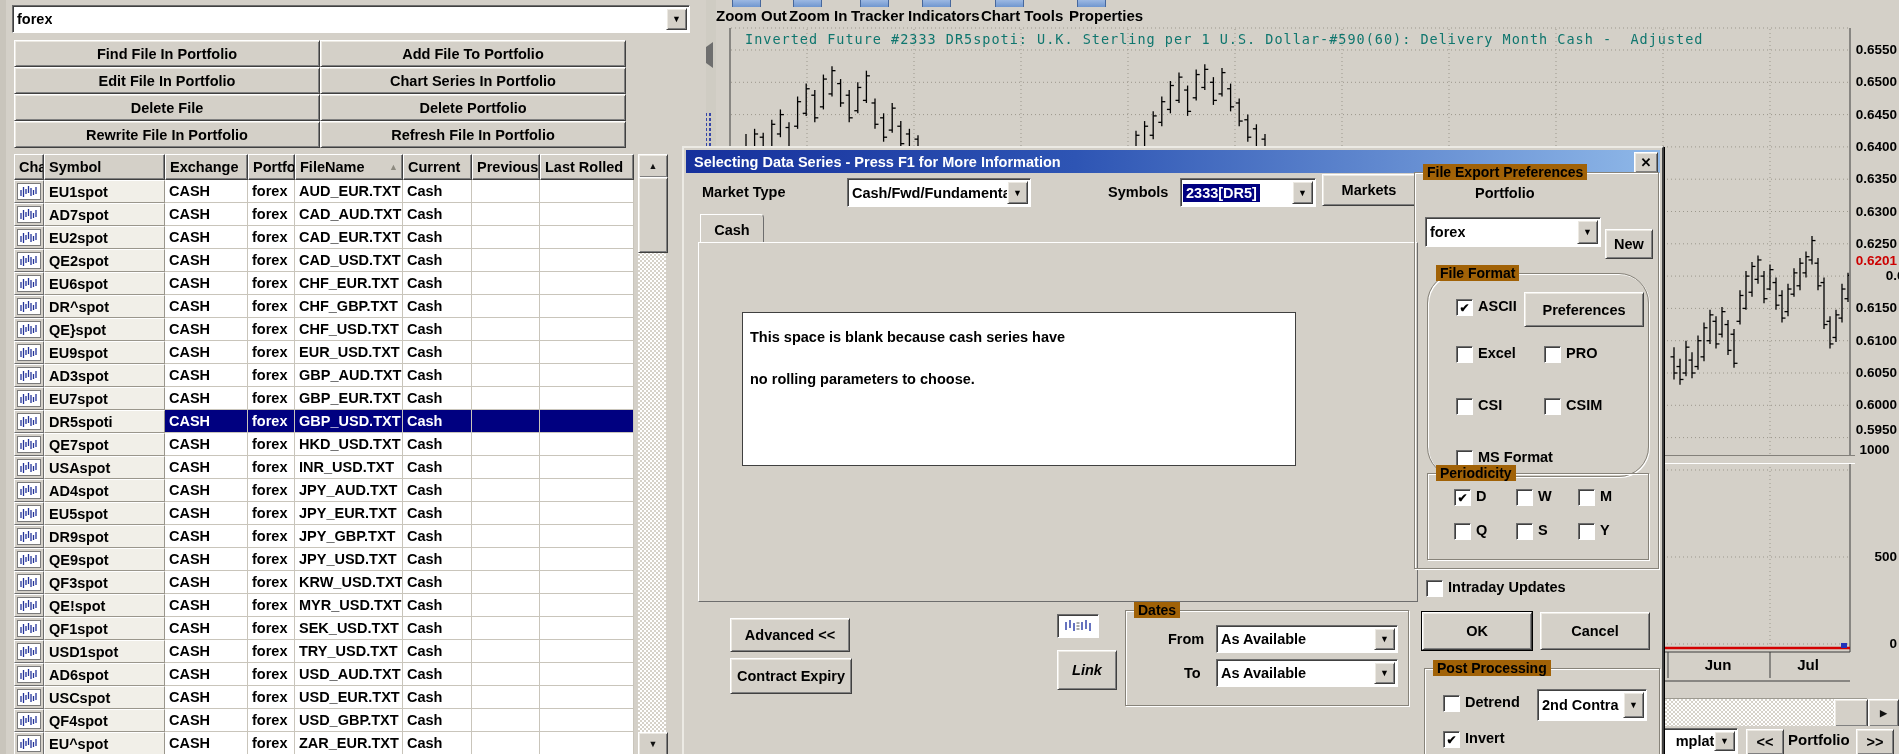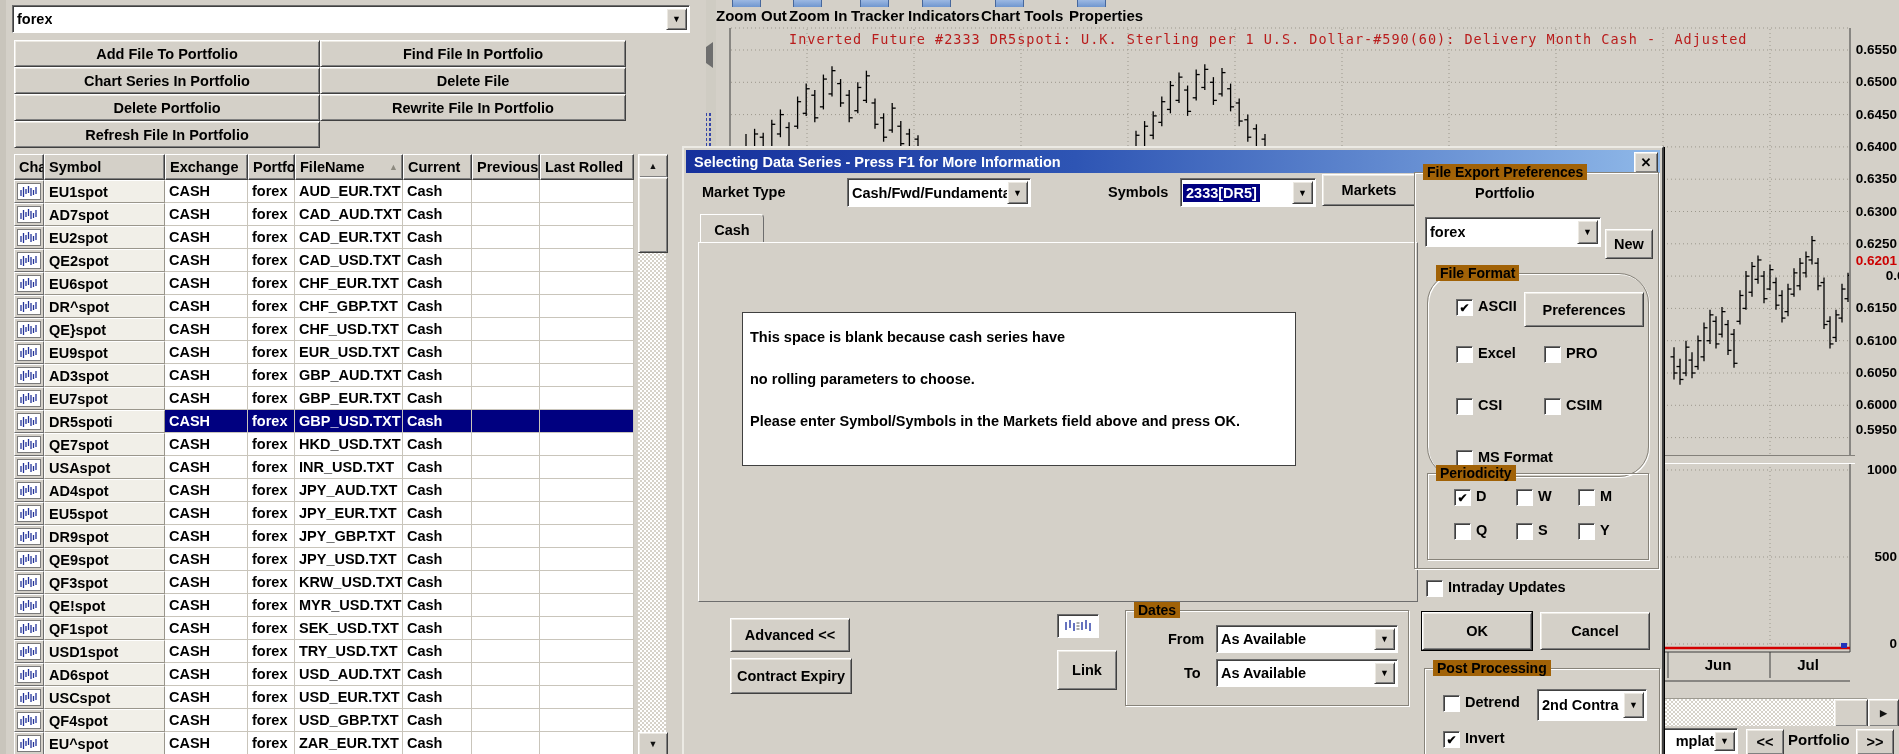--- a/index.html
+++ b/index.html
@@ -39,22 +39,22 @@
   .trow.sel .c{background:#000080;color:#fff;}
   .trow.sel .sym,.trow.sel .ic{background:#f1efe8;color:#000;}
   .trow.sel .ic{background:#d4d0c8;}
   .sortarrow{position:absolute;right:4px;top:7px;font-size:9px;color:#8d8a80;}
   
   .track{background:conic-gradient(#ffffff 90deg,#d6d2c9 90deg 180deg,#ffffff 180deg 270deg,#d6d2c9 270deg);
     background-size:4px 4px;}
   .sbtn{display:flex;align-items:center;justify-content:center;font-size:9px;color:#111;}
   
   .menuitem{position:absolute;top:7px;font-size:15px;font-weight:700;white-space:nowrap;cursor:default;}
-  #charttitle{position:absolute;left:789px;top:31px;font-family:"DejaVu Sans Mono",monospace;
-    font-weight:400;font-size:13.5px;letter-spacing:1px;white-space:pre;color:#b91c1c;}
+  #charttitle{position:absolute;left:745px;top:31px;font-family:"DejaVu Sans Mono",monospace;
+    font-weight:400;font-size:13.5px;letter-spacing:1px;white-space:pre;color:#0f766e;}
   .axlabel{position:absolute;width:45px;text-align:right;font-size:13.5px;font-weight:700;}
   .dlg-label{position:absolute;white-space:nowrap;}
   #dialog{position:absolute;left:682px;top:146px;width:978px;height:608px;background:#d4d0c8;
     border:2px solid;border-color:#eceae4 #404040 #404040 #eceae4;box-shadow:1px 1px 0 #000;overflow:hidden;z-index:10;}
   #dlg-titlebar{position:absolute;left:2px;top:2px;right:2px;height:23px;
     background:linear-gradient(90deg,#16309c,#2e55b4 40%,#8fb8e8);display:flex;align-items:center;
     color:#fff;font-size:14.5px;padding-left:8px;}
   #expiry-list div{height:19px;white-space:pre;font-size:14px;}
 </style>
 </head>
@@ -353,21 +353,21 @@
       <span class="axlabel" style="left: 1852px; top: 235.8px;">0.6250</span>
       <span class="axlabel" style="left: 1852px; top: 253.454px; color: rgb(204, 0, 0);">0.6201</span>
       <span class="axlabel" style="left: 1852px; top: 268.1px; margin-left: 30px;">0.6200</span>
       <span class="axlabel" style="left: 1852px; top: 300.4px;">0.6150</span>
       <span class="axlabel" style="left: 1852px; top: 332.7px;">0.6100</span>
       <span class="axlabel" style="left: 1852px; top: 365px;">0.6050</span>
       <span class="axlabel" style="left: 1852px; top: 397.3px;">0.6000</span>
       <span class="axlabel" style="left: 1852px; top: 422px;">0.5950</span>
     </div>
   <div id="volume-axis">
-      <span class="axlabel" style="left: 1852px; top: 462px;">1000</span>
+      <span class="axlabel" style="left: 1852px; top: 442px; text-align: center;">1000</span>
       <span class="axlabel" style="left: 1852px; top: 549px;">500</span>
       <span class="axlabel" style="left: 1852px; top: 636px;">0</span>
     </div>
 
   <div class="abs" style="left:715px;top:455px;width:1140px;height:7px;background:#d4d0c8;border-top:1px solid #83807a;border-bottom:1px solid #ffffff;"></div>
 
   <span class="abs" style="left:1690px;top:656px;width:56px;text-align:center;font-size:15px;">Jun</span>
   <span class="abs" style="left:1780px;top:656px;width:56px;text-align:center;font-size:15px;">Jul</span>
 
   <div class="abs track" style="left:717px;top:698px;width:1150px;height:28px;border-top:1px solid #9d9a91;"></div>
@@ -384,22 +384,23 @@
   <div class="abs raised btn" style="left:1856px;top:729px;width:36px;height:24px;">&gt;&gt;</div>
 
   <div class="abs" style="left:0;top:0;width:700px;height:754px;background:#d4d0c8;border-left:6px solid #c9c5bc;"></div>
 
   <div class="abs combo-field" style="left:12px;top:5px;width:676px;height:26px;">
     <span class="txt">forex</span>
     <span class="drop raised btn">▼</span>
   </div>
 
   <div class="abs" id="action-buttons" style="left:14px;top:40px;width:612px;display:grid;grid-template-columns:306px 306px;grid-auto-rows:27px;">
+      <div class="raised btn">Find File In Portfolio</div>
       <div class="raised btn">Add File To Portfolio</div>
-      <div class="raised btn">Find File In Portfolio</div>
+      <div class="raised btn">Edit File In Portfolio</div>
       <div class="raised btn">Chart Series In Portfolio</div>
       <div class="raised btn">Delete File</div>
       <div class="raised btn">Delete Portfolio</div>
       <div class="raised btn">Rewrite File In Portfolio</div>
       <div class="raised btn">Refresh File In Portfolio</div>
     </div>
 
   <div id="ptable">
     <div class="thead" id="table-head">
         <div class="hc">Cha</div>
@@ -990,21 +991,20 @@
 
     
     <div class="abs" style="left:16px;top:66px;width:62px;height:29px;background:#d4d0c8;border:1px solid;border-color:#fff #6d6d6d transparent #fff;border-top-right-radius:4px;display:flex;align-items:center;justify-content:center;">
       <span>Cash</span>
     </div>
     <div class="abs" style="left:14px;top:94px;width:718px;height:358px;background:#d4d0c8;border:1px solid;border-color:#fff #6d6d6d #6d6d6d #fff;"></div>
 
     <div class="abs" style="left:58px;top:164px;width:552px;height:152px;background:#fff;border:1px solid #404040;">
       <span class="dlg-label" style="left:7px;top:16px;">This space is blank because cash series have</span>
       <span class="dlg-label" style="left:7px;top:58px;">no rolling parameters to choose.</span>
-      <span class="dlg-label" style="left:7px;top:100px;">Please enter Symbol/Symbols in the Markets field above and press OK.</span>
     </div>
 
     <div class="abs raised btn" style="left:46px;top:470px;width:118px;height:32px;">Advanced &lt;&lt;</div>
     <div class="abs raised btn" style="left:46px;top:510px;width:120px;height:34px;">Contract Expiry</div>
 
 
     <div class="abs sunken btn" style="left:373px;top:466px;width:40px;height:22px;background:#fff;">
       <svg width="30" height="14" viewBox="0 0 30 14">
         <g stroke="#3344aa" stroke-width="1.5">
           <line x1="3" y1="3" x2="3" y2="11"></line>
@@ -1014,21 +1014,21 @@
             <line x1="23" y1="1" x2="23" y2="10"></line>
             <line x1="27" y1="4" x2="27" y2="12"></line>
         </g>
         <g stroke="#555">
             <line x1="13.5" y1="4" x2="16.5" y2="4"></line>
             <line x1="13.5" y1="7" x2="16.5" y2="7"></line>
             <line x1="13.5" y1="10" x2="16.5" y2="10"></line>
           </g>
       </svg>
     </div>
-    <div class="abs raised btn" style="left:373px;top:502px;width:58px;height:38px;">Link</div>
+    <div class="abs raised btn" style="left:373px;top:502px;width:58px;height:38px;font-style:italic;">Link</div>
 
     <div class="abs group" style="left:441px;top:462px;width:282px;height:94px;">
       <span class="grouplabel">Dates</span>
       <span class="dlg-label" style="left:42px;top:20px;">From</span>
       <div class="abs combo-field" style="left:90px;top:14px;width:180px;height:26px;">
         <span class="txt">As Available</span>
         <span class="drop raised btn">▼</span>
       </div>
       <span class="dlg-label" style="left:58px;top:54px;">To</span>
       <div class="abs combo-field" style="left:90px;top:48px;width:180px;height:26px;">

